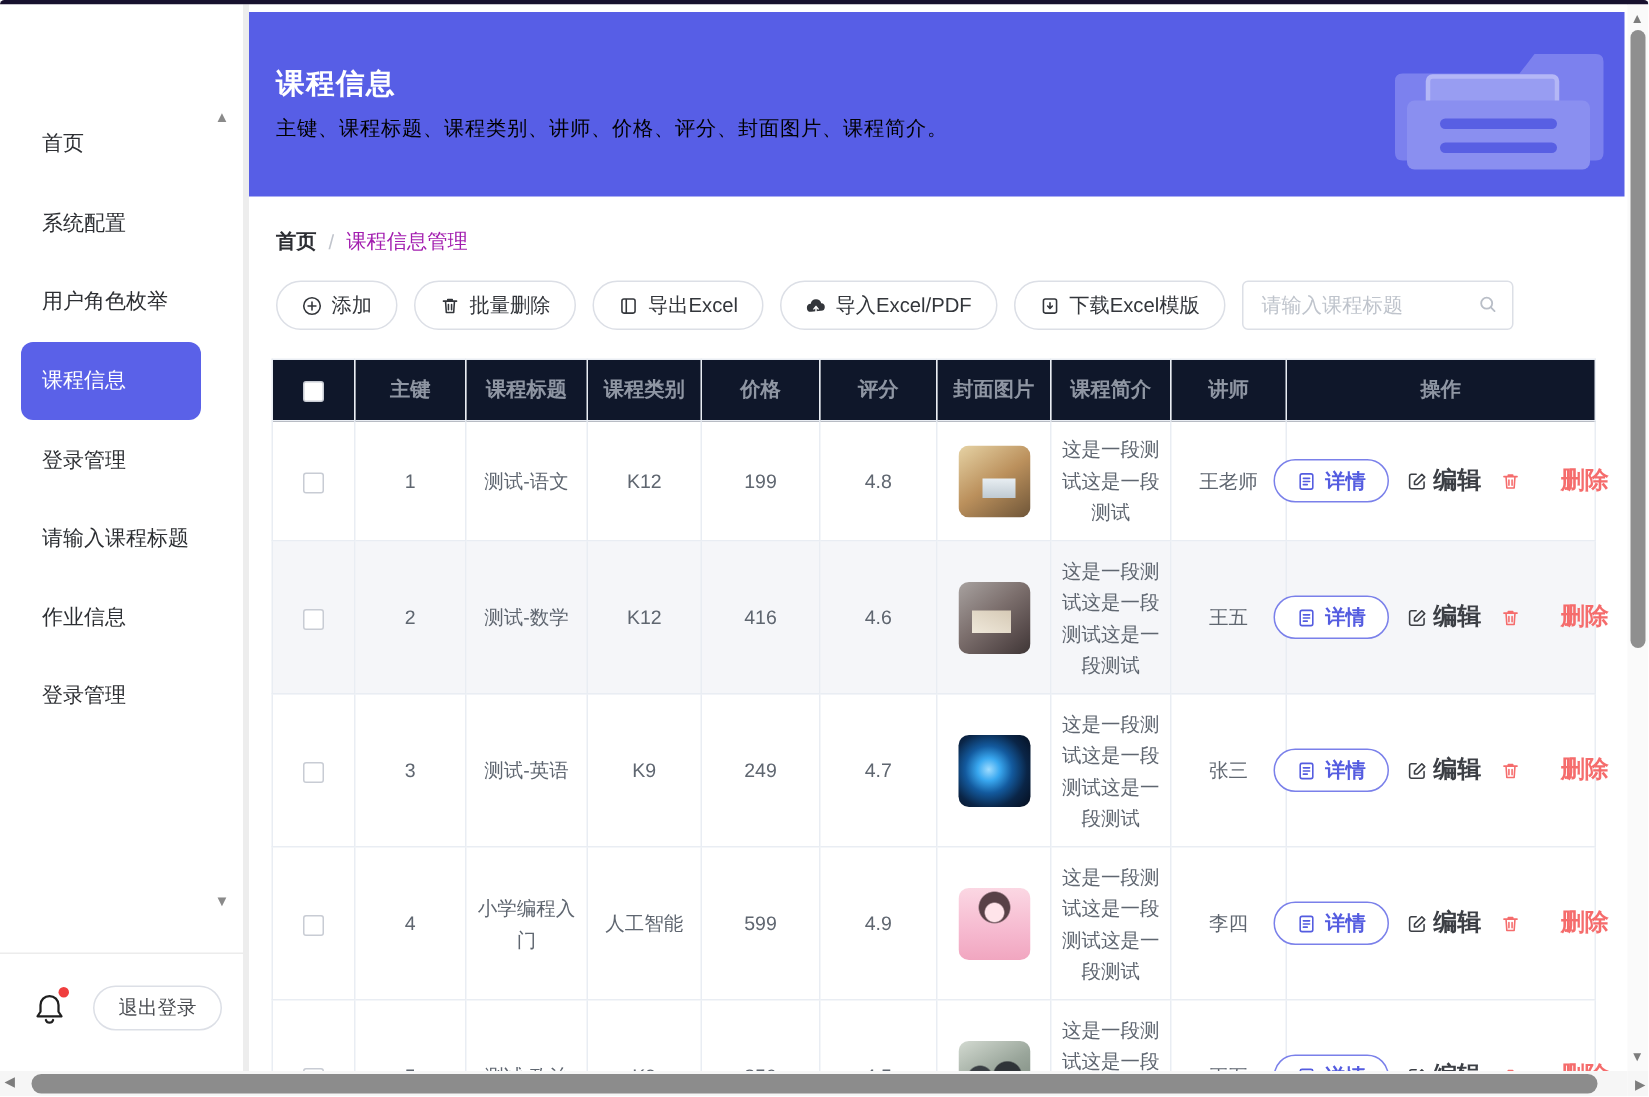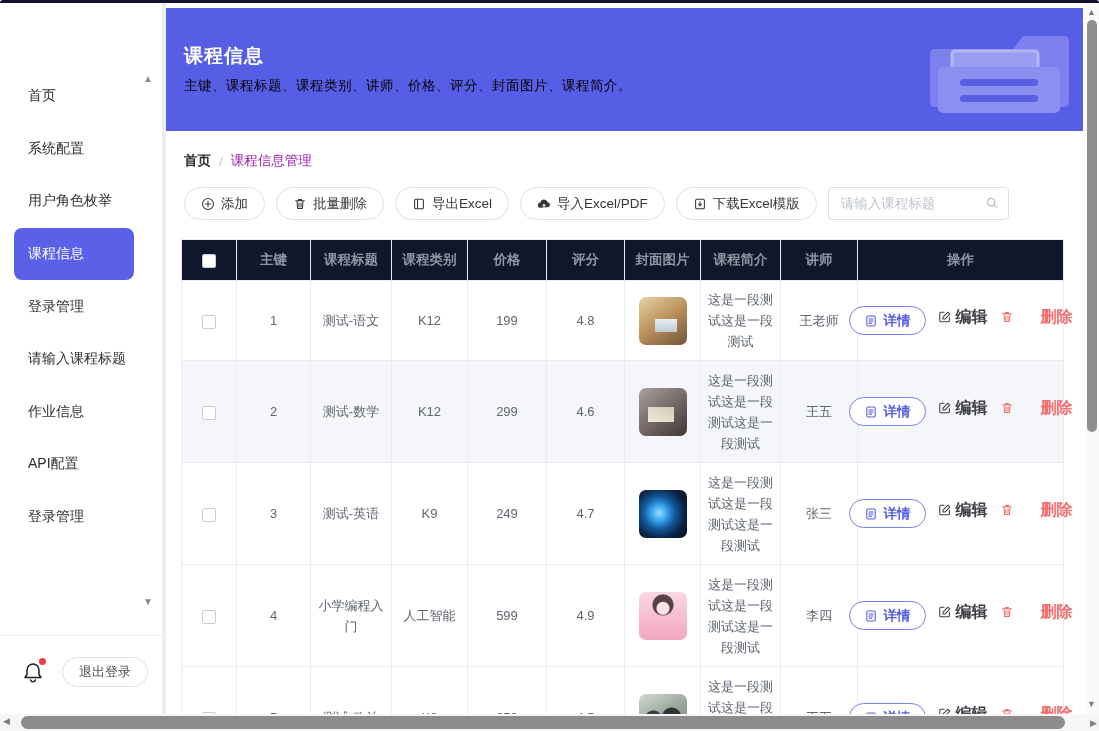--- a/index.html
+++ b/index.html
@@ -67,21 +67,21 @@
   .grid tbody tr td{height:102px;margin-left:28px;}
   .grid tbody tr:first-child td{height:80px;}
   .grid tbody tr.hl td{background:#f5f6f9;}
   .checkbox{display:inline-block;width:14px;height:14px;border:1px solid #c8ccd4;border-radius:2px;background:#fff;cursor:pointer;vertical-align:middle;}
   .cover{width:48px;height:48px;border-radius:7px;margin:0 auto;background-repeat:no-repeat;}
   .cover-laptop-study{background-image:linear-gradient(#e8eef2,#bfcad2),linear-gradient(145deg,#e6d3a5 0%,#bb905c 50%,#6e5538 100%);background-size:22px 13px,100% 100%;background-position:62% 64%,0 0;}
   .cover-reading-book{background-image:linear-gradient(25deg,#efe8da,#d6cab6),linear-gradient(140deg,#a8a2a0 0%,#7c6f6d 45%,#564a4a 80%,#3e3636 100%);background-size:26px 15px,100% 100%;background-position:45% 58%,0 0;}
   .cover-blue-wave{background-image:radial-gradient(circle at 42% 48%,#9fdcff 0%,#39a8f0 20%,#135a9e 42%,#0a2547 68%,#050d1c 100%);}
   .cover-anime-girl{background-image:radial-gradient(circle at 50% 34%,#ffe4ea 0 6px,rgba(0,0,0,0) 7px),radial-gradient(circle at 50% 27%,#584147 0 10px,rgba(0,0,0,0) 11px),linear-gradient(180deg,#fbd7e3 0%,#f6b9cf 60%,#f1a6c0 100%);}
   .cover-business-meeting{background-image:radial-gradient(circle at 30% 52%,#3a3f44 0 8px,rgba(0,0,0,0) 9px),radial-gradient(circle at 68% 48%,#2f3438 0 9px,rgba(0,0,0,0) 10px),linear-gradient(150deg,#d3dad1 0%,#9aa69b 45%,#6d7a70 100%);}
-  .actions{display:flex;align-items:flex-start;justify-content:center;gap:12px;}
+  .actions{display:flex;align-items:center;justify-content:center;gap:12px;}
   .btn-detail{display:inline-flex;align-items:center;gap:6px;height:29px;padding:0 14px;border:1px solid #7a80ea;border-radius:15px;background:#fff;color:var(--detail);font-size:13.5px;font-weight:bold;font-family:inherit;cursor:pointer;white-space:nowrap;}
   .link-action{display:inline-flex;align-items:center;gap:4px;font-size:16px;font-weight:bold;cursor:pointer;white-space:nowrap;}
   .link-edit{color:#3c3f45;}
   .link-delete{color:var(--danger);gap:27px;}
 
   
   .vscroll{position:absolute;right:0;top:3px;width:14px;height:711px;background:#fafafa;}
   .vscroll .arrow{position:absolute;left:2px;font-size:9px;color:#7d7d7d;line-height:1;}
   .vscroll .arrow.up{top:5px;}
   .vscroll .arrow.down{top:697px;}
@@ -102,21 +102,20 @@
   <div class="sidebar">
     <span class="side-arrow up">▲</span>
     <ul class="menu">
         <li class="menu-item">首页</li>
         <li class="menu-item">系统配置</li>
         <li class="menu-item">用户角色枚举</li>
         <li class="menu-item active">课程信息</li>
         <li class="menu-item">登录管理</li>
         <li class="menu-item">请输入课程标题</li>
         <li class="menu-item">作业信息</li>
-        <li class="menu-item">API配置</li>
         <li class="menu-item">登录管理</li>
       </ul>
     <span class="side-arrow down">▼</span>
     <div class="side-footer">
       <span class="bell-wrap">
         <svg viewBox="0 0 22 24" fill="none" stroke="#1f1f1f" stroke-width="1.5" stroke-linecap="round" stroke-linejoin="round">
           <path d="M11 4a6 6 0 0 1 6 6v4.5l2 3H3l2-3V10a6 6 0 0 1 6-6z"></path>
           <path d="M8.6 20a2.5 2.5 0 0 0 4.8 0"></path>
         </svg>
         <span class="bell-dot"></span>
@@ -266,21 +265,21 @@
                   <span>删除</span>
                 </span>
               </div>
             </td>
           </tr>
           <tr class="hl">
             <td><span class="checkbox"></span></td>
             <td>2</td>
             <td>测试-数学</td>
             <td>K12</td>
-            <td>299</td>
+            <td>416</td>
             <td>4.6</td>
             <td>
               <div class="cover cover-reading-book"></div>
             </td>
             <td>这是一段测试这是一段测试这是一段测试</td>
             <td>王五</td>
             <td>
               <div class="actions">
                 <button class="btn-detail">
                   <span class="icon">

